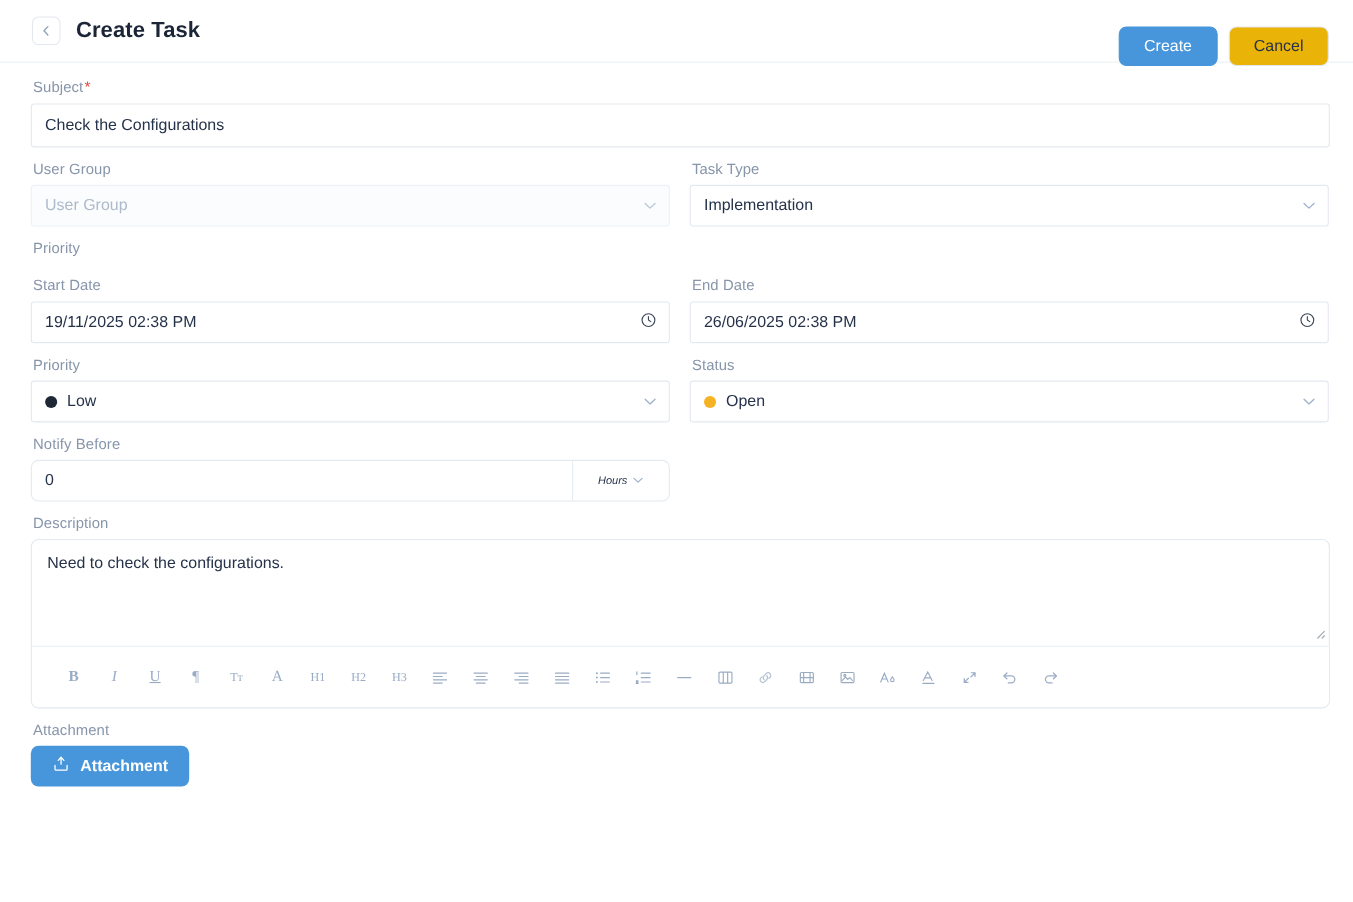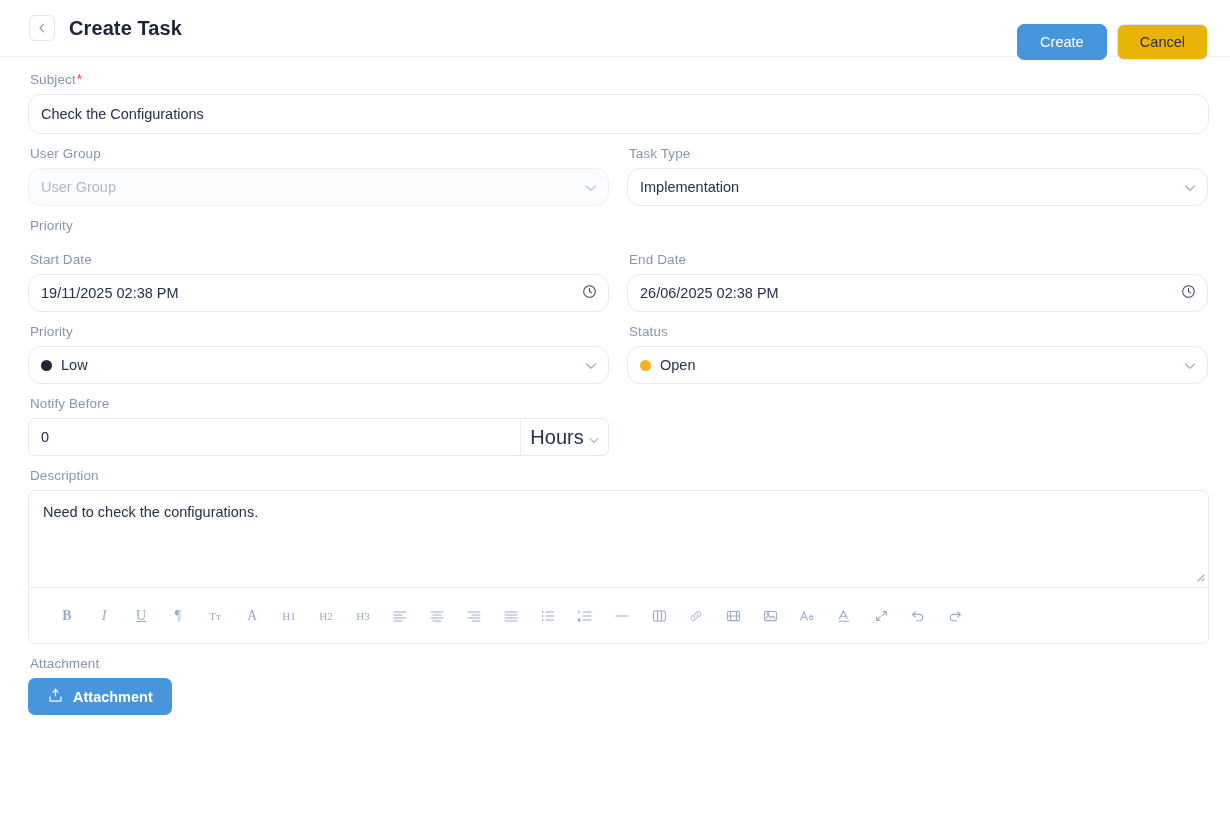--- a/index.html
+++ b/index.html
@@ -48,21 +48,21 @@
   .col { width: 581px; flex: none; }
   .col-full { width: 1181px; flex: none; }
   .field { margin-bottom: 12px; }
   .label {
     font-size: 13.5px; color: #8795ab; margin: 0 0 7px 2px; display: block; letter-spacing: .1px;
   }
   .label .req { color: #e8483f; font-size: 14px; margin-left: 1px; }
 
   .control {
     position: relative; height: 38px;
-    border: 1px solid #e4e9f0; border-radius: 13px; background: #fff;
+    border: 1px solid #e4e9f0; border-radius: 3px; background: #fff;
     display: flex; align-items: center; padding: 0 12px; font-size: 14.5px; color: #25324a;
   }
   .control.disabled { background: #fbfcfd; border-color: #edf1f6; }
   .control .value { white-space: nowrap; overflow: hidden; text-overflow: ellipsis; }
   .control .placeholder { color: #aebacb; }
   .control.tall { height: 40px; }
 
   .caret { position: absolute; right: 11px; top: 50%; transform: translateY(-50%); }
   .trail-icon { position: absolute; right: 11px; top: 50%; transform: translateY(-50%); }
 
@@ -72,21 +72,21 @@
     width: 22px; height: 22px; border-radius: 5px; background: #3f87d4; color: #fff;
     font-size: 11px; font-weight: bold; display: flex; align-items: center; justify-content: center;
     margin-right: 9px; flex: none; letter-spacing: .3px;
   }
 
   
   .input-group { display: flex; width: 581px; height: 38px; border: 1px solid #e4e9f0; border-radius: 7px; background: #fff; }
   .input-group .txt { flex: 1; display: flex; align-items: center; padding: 0 12px; font-size: 14.5px; color: #25324a; }
   .input-group .unit {
     width: 88px; border-left: 1px solid #e8edf3; display: flex; align-items: center; justify-content: center;
-    gap: 5px; font-size: 20px; color: #25324a; cursor: pointer;
+    gap: 5px; font-size: 10px; color: #25324a; cursor: pointer; font-style: italic;
   }
 
   
   .editor-box { width: 1181px; border: 1px solid #e4e9f0; border-radius: 7px; overflow: hidden; background: #fff; }
   .editor-area {
     height: 97px; padding: 13px 14px; font-size: 14.5px; color: #25324a; position: relative;
     border-bottom: 1px solid #e9eef4;
   }
   .resize-grip { position: absolute; right: 3px; bottom: 2px; opacity: .55; }
   .toolbar { height: 55px; display: flex; align-items: center; padding-left: 26px; gap: 13px; background: #fff; }

